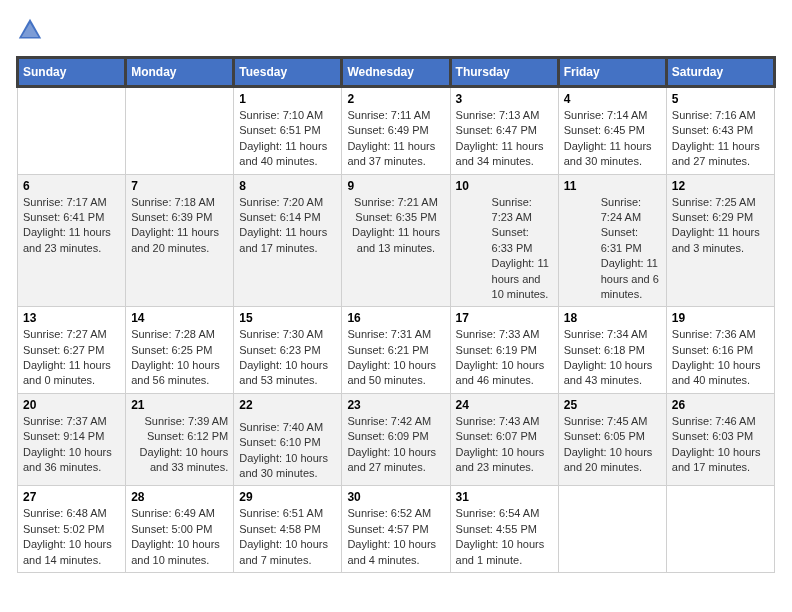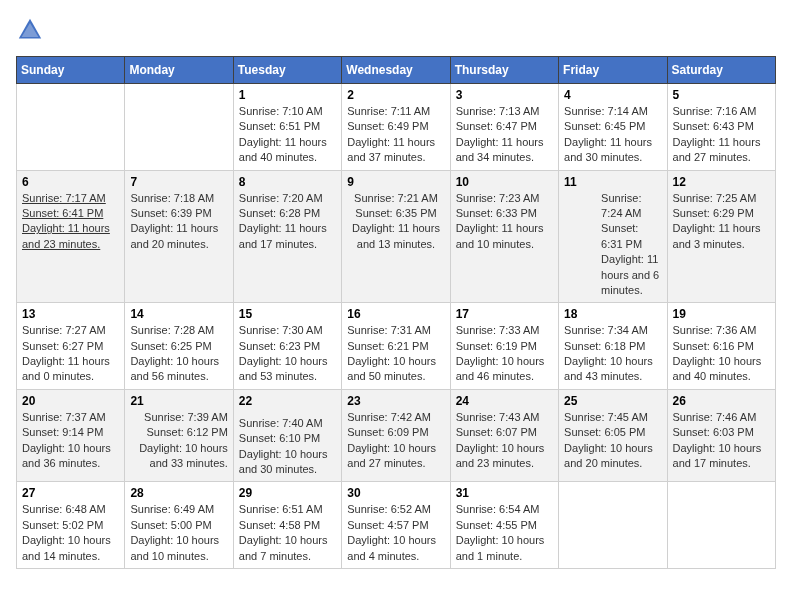--- a/index.html
+++ b/index.html
@@ -52,21 +52,21 @@
       border-collapse: collapse;
       font-size: 11px;
     }
     .calendar th {
       background-color: #4472c4;
       color: #fff;
       padding: 6px 4px;
       text-align: left;
       font-size: 12px;
       font-weight: bold;
-      border: 1px solid #404040;
+      border: 3px solid #404040;
     }
     .calendar td {
       border: 1px solid #d0d0d0;
       vertical-align: top;
       padding: 4px 5px;
       width: calc(100% / 7);
       height: 80px;
       background: #fff;
     }
     .calendar td.alt-row {
@@ -145,45 +145,45 @@
         <td>
           <span class="day-num">5</span>
           <div class="day-info" style="white-space: pre-line;">Sunrise: 7:16 AM
 Sunset: 6:43 PM
 Daylight: 11 hours and 27 minutes.</div>
         </td>
       </tr>
       <tr>
         <td class="alt-row">
           <span class="day-num">6</span>
-          <div class="day-info" style="white-space: pre-line; text-decoration: underline;">Sunrise: 7:17 AM
+          <div class="day-info" style="white-space: pre-line;">Sunrise: 7:17 AM
 Sunset: 6:41 PM
 Daylight: 11 hours and 23 minutes.</div>
         </td>
         <td class="alt-row">
           <span class="day-num">7</span>
           <div class="day-info" style="white-space: pre-line;">Sunrise: 7:18 AM
 Sunset: 6:39 PM
 Daylight: 11 hours and 20 minutes.</div>
         </td>
         <td class="alt-row">
           <span class="day-num">8</span>
           <div class="day-info" style="white-space: pre-line;">Sunrise: 7:20 AM
-Sunset: 6:28 PM
+Sunset: 6:14 PM
 Daylight: 11 hours and 17 minutes.</div>
         </td>
         <td class="alt-row">
           <span class="day-num">9</span>
           <div class="day-info" style="white-space: pre-line; text-align: center;">Sunrise: 7:21 AM
 Sunset: 6:35 PM
 Daylight: 11 hours and 13 minutes.</div>
         </td>
         <td class="alt-row">
           <span class="day-num">10</span>
-          <div class="day-info" style="white-space: pre-line;">Sunrise: 7:23 AM
+          <div class="day-info" style="white-space: pre-line; margin-left: 36px;">Sunrise: 7:23 AM
 Sunset: 6:33 PM
 Daylight: 11 hours and 10 minutes.</div>
         </td>
         <td class="alt-row">
           <span class="day-num">11</span>
           <div class="day-info" style="white-space: pre-line; margin-left: 37px;">Sunrise: 7:24 AM
 Sunset: 6:31 PM
 Daylight: 11 hours and 6 minutes.</div>
         </td>
         <td class="alt-row">

